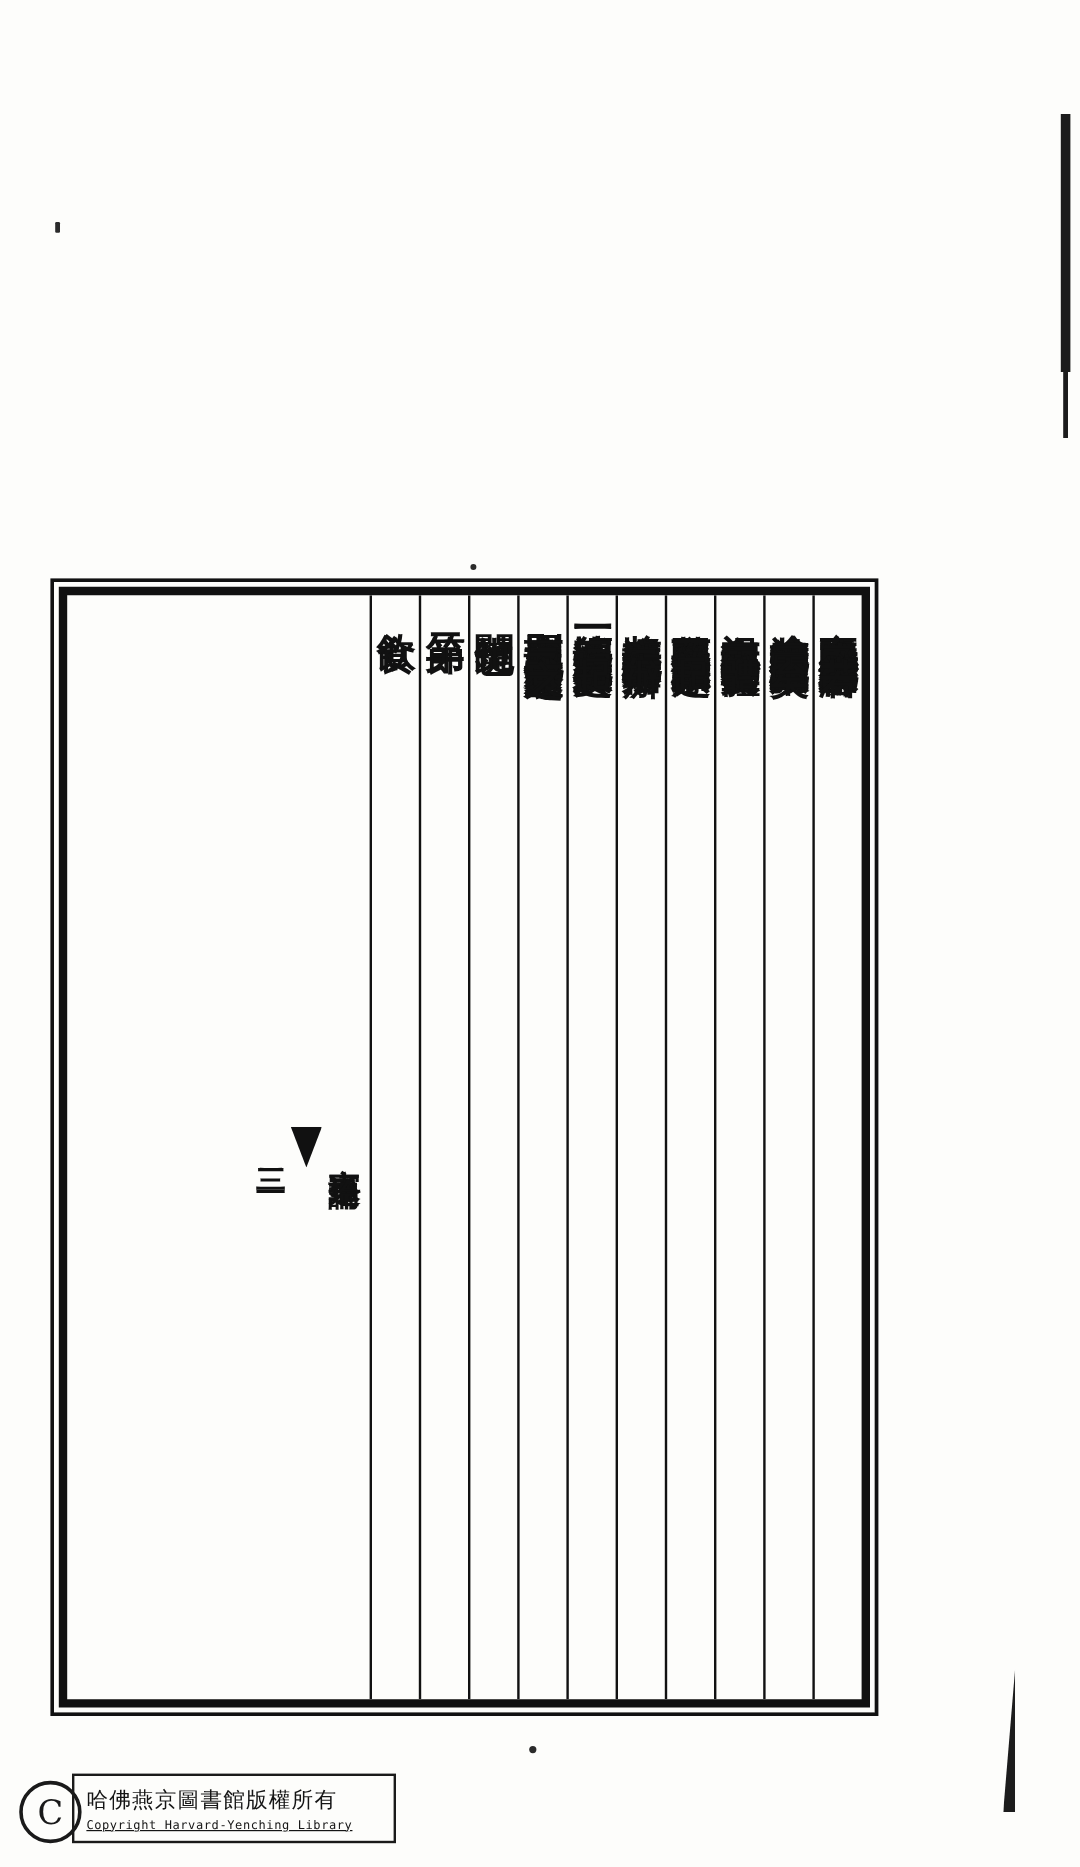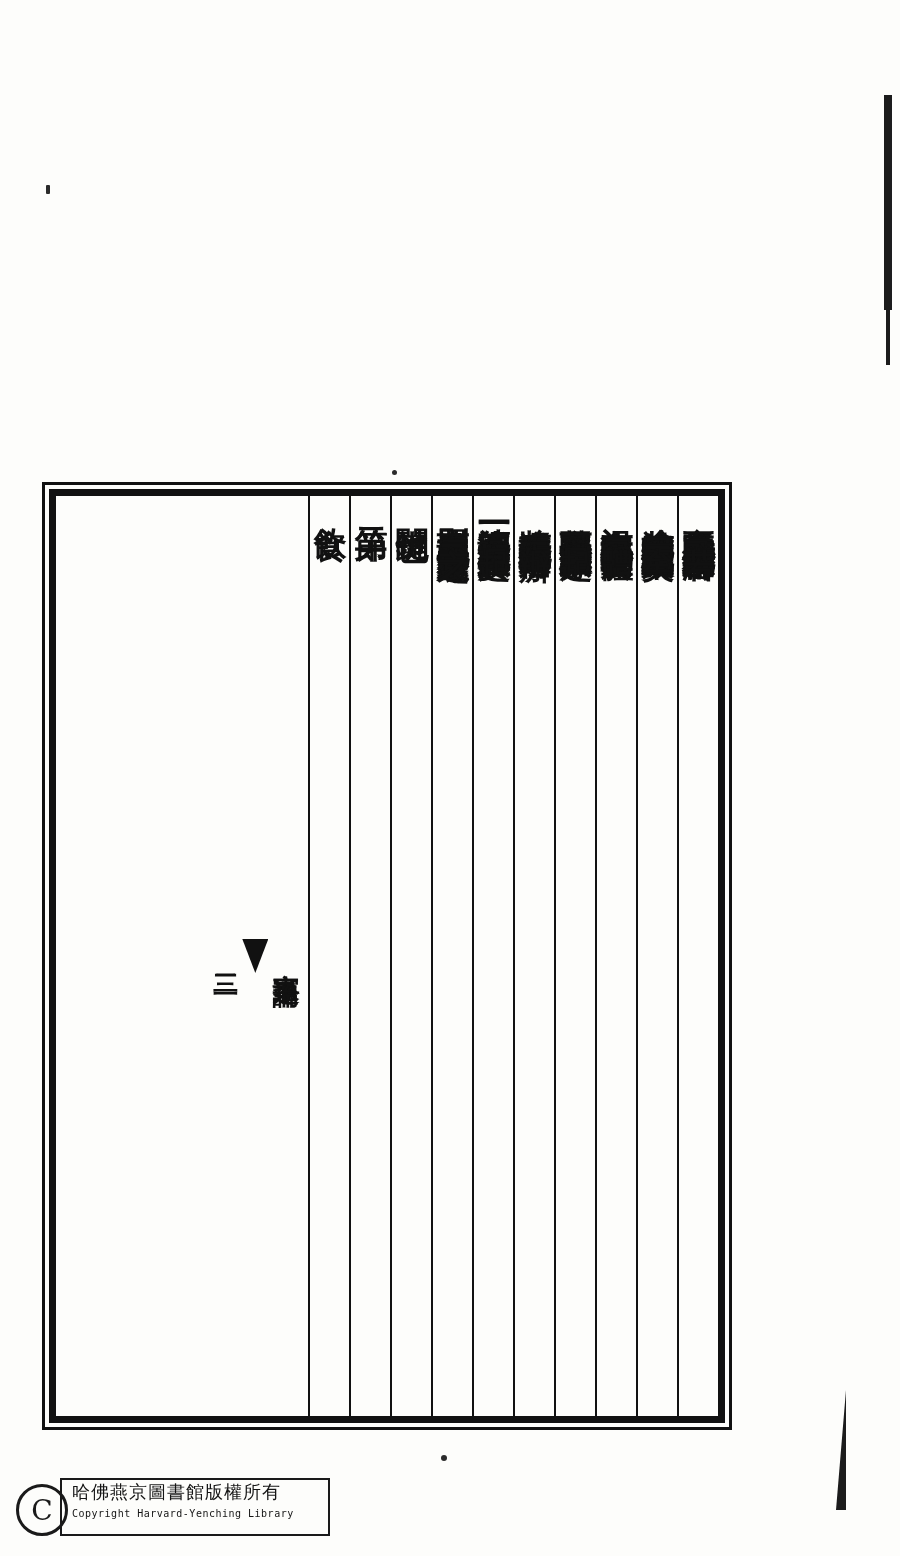--- a/index.html
+++ b/index.html
@@ -102,36 +102,38 @@
   .stamp {
     position: absolute;
     left: 60px;
     top: 1478px;
     width: 270px;
     height: 58px;
     border: 2px solid #1a1a1a;
     box-sizing: border-box;
     display: flex;
     flex-direction: column;
+    justify-content: center;
     padding-left: 10px;
   }
   .stamp .cn {
     font-family: "DejaVu Serif", serif;
     font-size: 18px;
     letter-spacing: 1px;
     color: #151515;
     white-space: nowrap;
   }
   .stamp .en {
     font-family: "DejaVu Sans Mono", monospace;
     font-size: 10px;
     letter-spacing: 0.5px;
     color: #151515;
     margin-top: 4px;
     white-space: nowrap;
+    text-decoration: underline;
   }
   .cmark {
     position: absolute;
     left: 16px;
     top: 1484px;
     width: 46px;
     height: 46px;
     border: 3px solid #1a1a1a;
     border-radius: 50%;
     font-family: "DejaVu Serif", serif;

